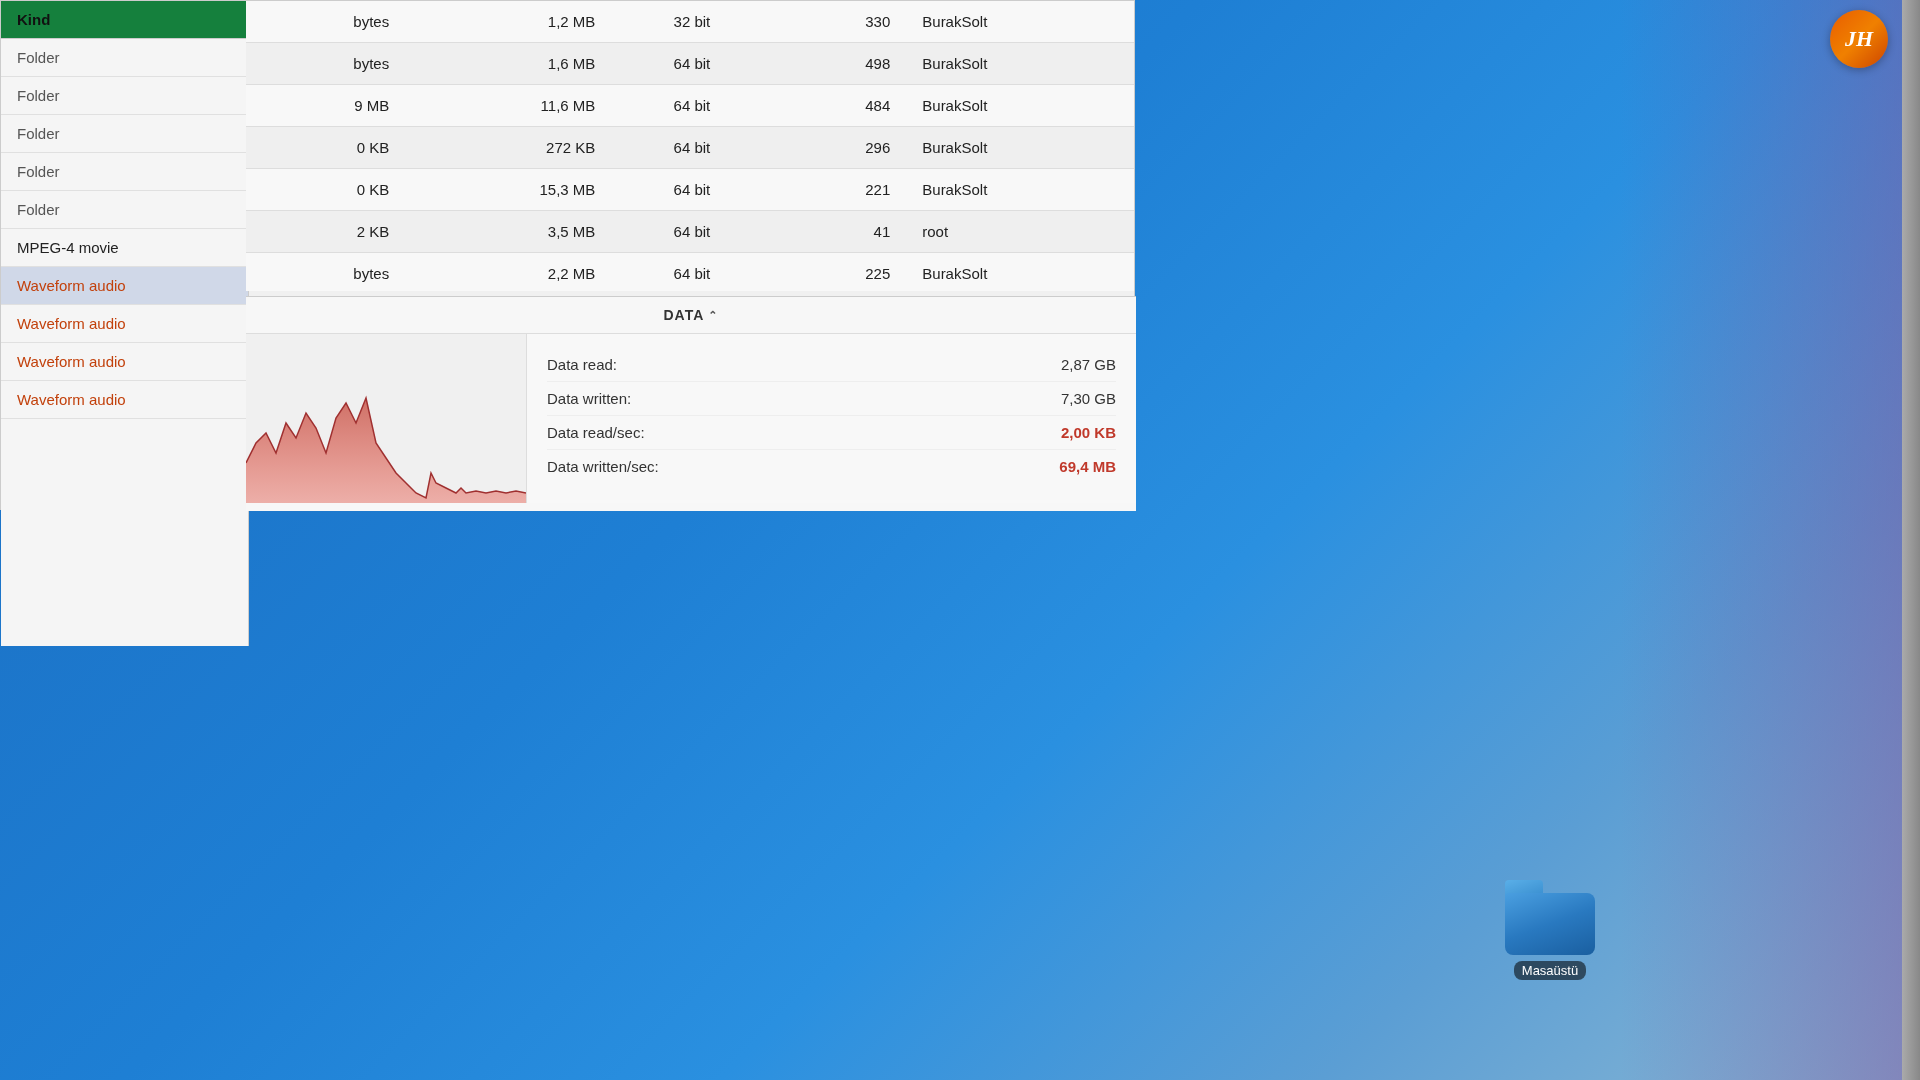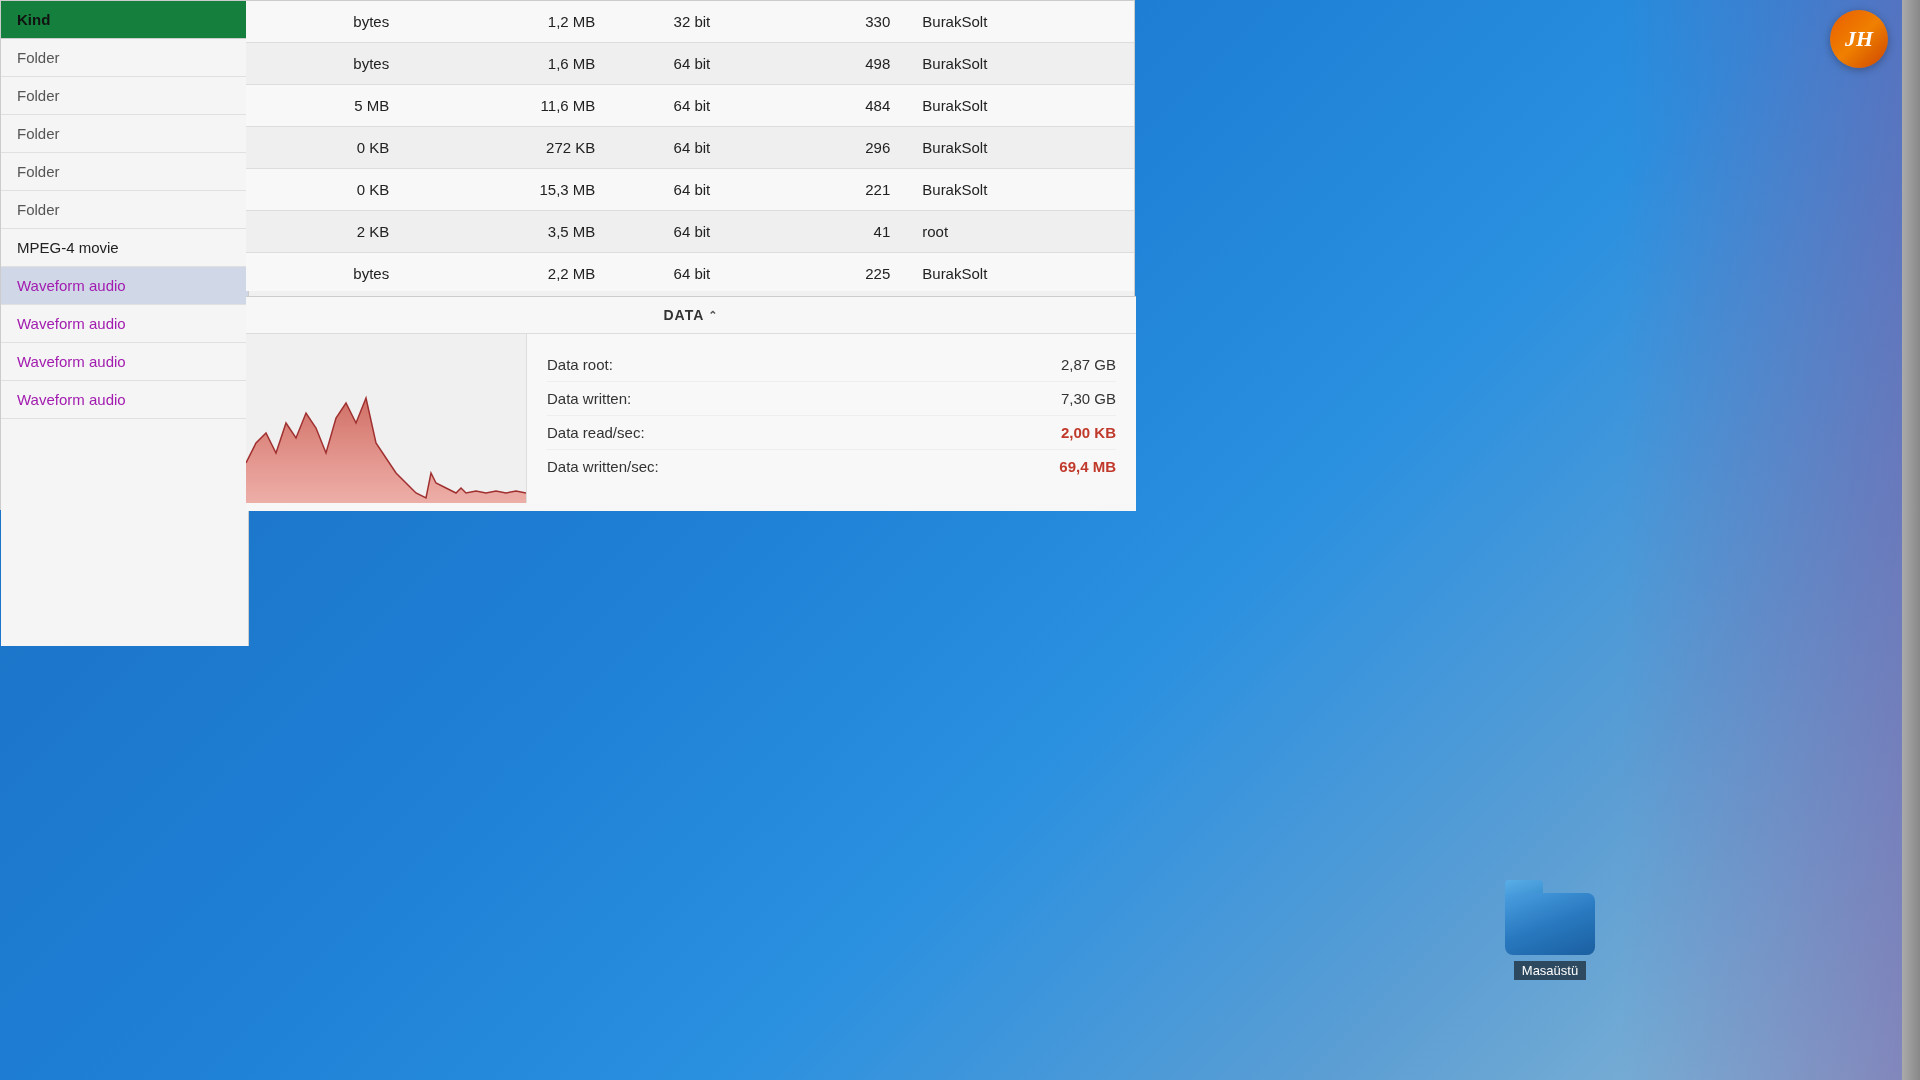--- a/index.html
+++ b/index.html
@@ -120,21 +120,21 @@
     .sidebar-item.folder {
       color: #555;
     }
 
     .sidebar-item.mpeg {
       color: #222;
       font-weight: 500;
     }
 
     .sidebar-item.waveform {
-      color: #a21caf;
+      color: #c2410c;
     }
 
     
     .data-panel {
       position: absolute;
       top: 295px;
       left: 245px;
       width: 890px;
       height: 215px;
       background: #f7f7f7;
@@ -252,21 +252,21 @@
       border-radius: 4px 4px 0 0;
     }
 
     .folder-label {
       margin-top: 6px;
       background: rgba(0,0,0,0.55);
       color: white;
       font-size: 13px;
       font-weight: 500;
       padding: 2px 8px;
-      border-radius: 0;
+      border-radius: 8px;
       text-align: center;
       white-space: nowrap;
     }
 
     
     .logo {
       position: absolute;
       top: 10px;
       right: 30px;
       width: 60px;
@@ -335,21 +335,21 @@
           <td>BurakSolt</td>
         </tr>
         <tr>
           <td class="right">bytes</td>
           <td class="right">1,6 MB</td>
           <td class="center">64 bit</td>
           <td class="right">498</td>
           <td>BurakSolt</td>
         </tr>
         <tr>
-          <td class="right">5 MB</td>
+          <td class="right">9 MB</td>
           <td class="right">11,6 MB</td>
           <td class="center">64 bit</td>
           <td class="right">484</td>
           <td>BurakSolt</td>
         </tr>
         <tr>
           <td class="right">0 KB</td>
           <td class="right">272 KB</td>
           <td class="center">64 bit</td>
           <td class="right">296</td>
@@ -404,21 +404,21 @@
 
           <path d="M0,120 L10,100 L20,90 L30,110 L40,80 L50,95 L60,70 L70,85 L80,110 L90,75 L100,60 
                    L110,80 L120,55 L130,100 L140,115 L150,130 L160,140 L165,145 L170,150 
                    L180,155 L185,130 L190,140 L200,145 L210,150 L215,145 L220,150 L230,148 L240,150 
                    L250,148 L260,150 L270,148 L280,150" fill="none" stroke="#a03030" stroke-width="1.5"></path>
         </svg>
       </div>
 
       <div class="stats-panel">
         <div class="stat-row">
-          <span class="stat-label">Data root:</span>
+          <span class="stat-label">Data read:</span>
           <span class="stat-value">2,87 GB</span>
         </div>
         <div class="stat-row">
           <span class="stat-label">Data written:</span>
           <span class="stat-value">7,30 GB</span>
         </div>
         <div class="stat-row">
           <span class="stat-label">Data read/sec:</span>
           <span class="stat-value highlight">2,00 KB</span>
         </div>

